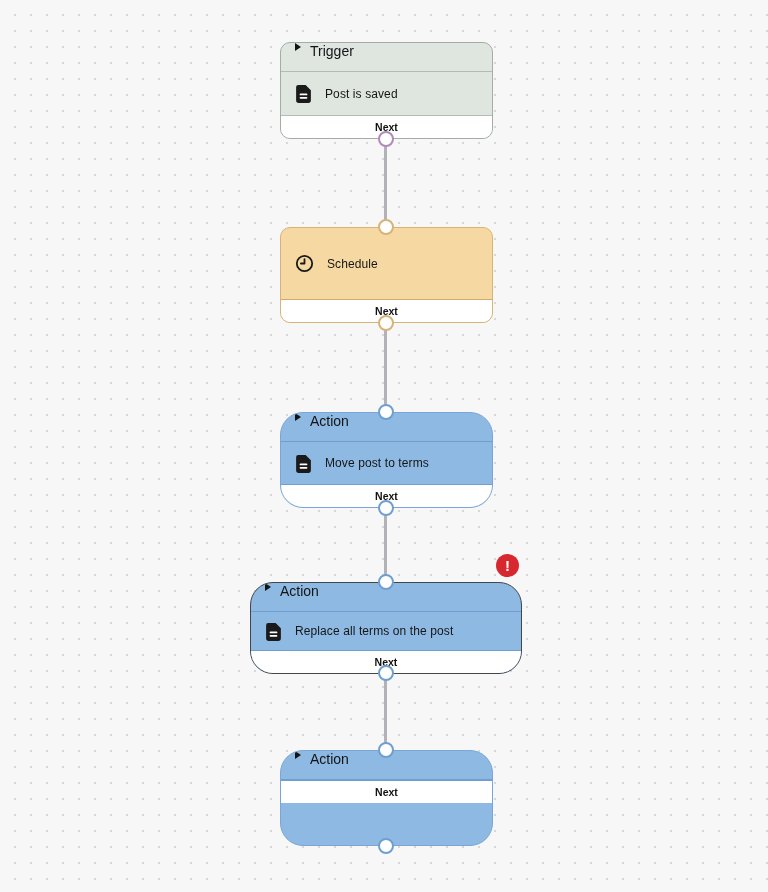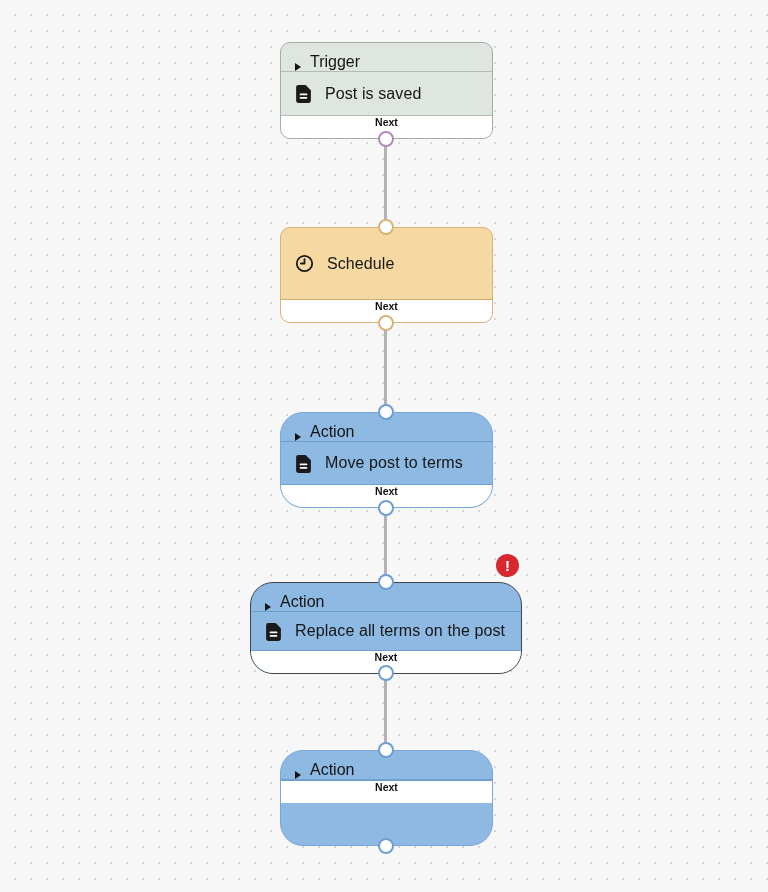--- a/index.html
+++ b/index.html
@@ -38,44 +38,44 @@
   .node--trigger .node-footer{border-top-color:#b2bcb2;}
   .node--advanced{background:#f6d9a2;border-color:#d8b377;}
   .node--advanced .node-header{border-bottom-color:#d2ab68;}
   .node--advanced .node-footer{border-top-color:#d2ab68;}
   .node--action{background:#8db9e3;border-color:#79a6d6;border-radius:23px;}
   .node--action .node-header{border-bottom-color:#6f9fd0;}
   .node--action .node-footer{border-top-color:#6f9fd0;}
   .node--selected{border:1.5px solid #41464b;}
   .node-header{
     height:28px;flex:0 0 28px;
-    display:flex;align-items:flex-end;gap:9px;
+    display:flex;align-items:flex-start;gap:9px;
     padding:0 14px;
-    font-size:16px;color:#141414;
+    font-size:14px;color:#141414;
     border-bottom:1px solid;
   }
   .tri{
     width:0;height:0;
     border-left:6px solid #141414;
     border-top:4px solid transparent;
     border-bottom:4px solid transparent;
   }
   .node-body{
     flex:1;
     display:flex;align-items:center;gap:13px;
     padding:0 14px;
-    font-size:16px;color:#161616;
+    font-size:12px;color:#161616;
     letter-spacing:.1px;
   }
   .node-body .glyph{display:flex;align-items:center;}
   .node-footer{
     height:22px;flex:0 0 22px;
     background:#ffffff;
     border-top:1px solid;
-    display:flex;justify-content:center;
+    display:flex;align-items:center;justify-content:center;
     font-size:10.5px;font-weight:700;color:#111;
   }
   
   .port{
     position:absolute;
     width:12px;height:12px;
     border-radius:50%;
     background:#ffffff;
     border:2.5px solid;
     box-sizing:content-box;

